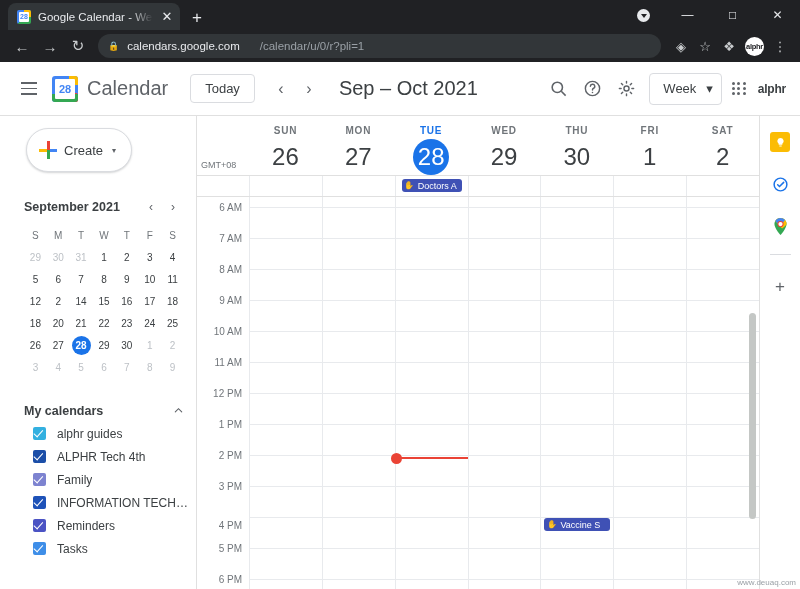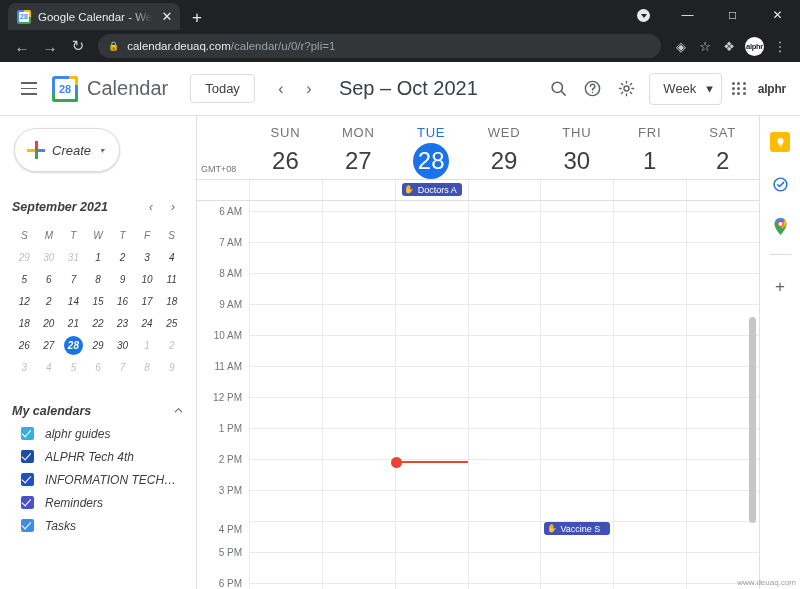--- a/index.html
+++ b/index.html
@@ -50,21 +50,21 @@
   #toolbar { height:32px; display:flex; align-items:center; padding:0 8px; gap:0; }
   .nav-btn { width:28px; height:28px; display:flex; align-items:center; justify-content:center;
     color:#c9ccce; font-size:15px; }
   #omnibox {
     flex:1; height:24px; background:#323639; border-radius:13px; margin:0 8px 0 6px;
     display:flex; align-items:center; padding:0 10px; gap:8px; min-width:0;
   }
   #omnibox .lock { font-size:9px; color:#9aa0a6; }
   #omnibox .url { font-size:11.5px; white-space:nowrap; overflow:hidden; }
   #omnibox .url .host { color:#e8eaed; }
-  #omnibox .url .path { color:#9aa0a6; }
+  #omnibox .url .path { color:#9aa0a6;padding-left:20px; }
   .tool-icon { width:24px; height:24px; display:flex; align-items:center; justify-content:center;
     color:#c9ccce; font-size:13px; flex:none; }
   #avatar-chip { width:19px; height:19px; border-radius:50%; background:#fff; color:#202124;
     font-size:7.5px; font-weight:bold; display:flex; align-items:center; justify-content:center;
     margin:0 4px; flex:none; letter-spacing:-0.3px; }
 
   
   #app { width:800px; height:527px; background:#fff; display:flex; flex-direction:column; }
 
   #gc-header { height:54px; display:flex; align-items:center; padding:0 14px 0 10px;
@@ -96,21 +96,21 @@
   #view-select { border:1px solid #dadce0; border-radius:4px; height:32px; display:flex;
     align-items:center; padding:0 8px 0 13px; gap:10px; font-size:13px; color:#3c4043; margin-left:6px; }
   #apps-grid { display:grid; grid-template-columns:repeat(3,3px); grid-template-rows:repeat(3,3px);
     gap:2.4px; margin-left:10px; }
   #apps-grid i { width:3px; height:3px; background:#5f6368; border-radius:50%; display:block; }
   #user-label { font-size:12px; color:#3c4043; font-weight:bold; margin-left:12px; letter-spacing:-0.2px; }
 
   #gc-body { flex:1; display:flex; min-height:0; }
 
   
-  #sidebar { width:196px; flex:none; padding:10px 0 0 0; overflow:hidden;font-style:italic; }
+  #sidebar { width:196px; flex:none; padding:10px 0 0 12px; overflow:hidden; }
   #create-btn { margin:2px 0 0 14px; height:44px; width:106px; border:1px solid #dadce0;
     border-radius:24px; background:#fff; display:flex; align-items:center; padding:0 8px 0 12px;
     gap:7px; box-shadow:0 1px 2px rgba(60,64,67,.22); }
   #plus-icon { width:18px; height:18px; position:relative; flex:none; }
   #plus-icon .h { position:absolute; left:0; top:7.5px; width:18px; height:3.4px; }
   #plus-icon .v { position:absolute; top:0; left:7.5px; width:3.4px; height:18px; }
   #plus-icon .hl { background:#fbbc04; }
   #plus-icon .hr { background:#4285f4; left:9px; width:9px; }
   #plus-icon .vt { background:#ea4335; height:9px; }
   #plus-icon .vb { background:#34a853; top:9px; height:9px; }
@@ -143,21 +143,21 @@
   .cbox::after { content:""; position:absolute; left:3.4px; top:1.2px; width:4px; height:7.5px;
     border:solid #fff; border-width:0 1.7px 1.7px 0; transform:rotate(42deg); }
   .cal-name { font-size:12px; color:#3c4043; white-space:nowrap; overflow:hidden;
     text-overflow:ellipsis; max-width:134px; }
 
   
   #grid-wrap { flex:1; display:flex; flex-direction:column; min-width:0; border-left:1px solid #e0e0e0; position:relative; }
   #day-head { display:flex; flex:none; border-bottom:1px solid #e0e0e0; }
   #day-head .gutter { width:52px; flex:none; }
   #day-head .dcol { flex:1; text-align:center; padding-top:9px; position:relative; }
-  #day-head .dow { font-size:13px; letter-spacing:.8px; color:#70757a; }
+  #day-head .dow { font-size:10px; letter-spacing:.8px; color:#70757a;font-weight:bold; }
   #day-head .dnum { font-size:24px; color:#3c4043; font-weight:400; margin-top:3px; line-height:36px; }
   #day-head .dcol.today .dow { color:#1a73e8; }
   #day-head .dcol.today .dnum { background:#1a73e8; color:#fff; width:36px; height:36px;
     border-radius:50%; margin:3px auto 0; line-height:36px; }
   #allday { height:20px; display:flex; position:relative; }
   #allday .gutter { width:52px; flex:none; }
   #allday .adcol { flex:1; border-left:1px solid #e8eaed; position:relative; }
   .evt-chip { position:absolute; height:13px; border-radius:3px; display:flex; align-items:center;
     padding:0 2px 0 3px; gap:3px; overflow:hidden; white-space:nowrap; color:#fff; font-size:9px; }
   .evt-chip .vicon { font-size:8px; line-height:1; flex:none; }
@@ -208,21 +208,21 @@
       <div>✕</div>
     </div>
   </div>
 
   <div id="toolbar">
     <div class="nav-btn">←</div>
     <div class="nav-btn">→</div>
     <div class="nav-btn">↻</div>
     <div id="omnibox">
       <span class="lock">🔒</span>
-      <span class="url"><span class="host">calendar.deuaq.com</span><span class="path">/calendar/u/0/r?pli=1</span></span>
+      <span class="url"><span class="host">calendars.google.com</span><span class="path">/calendar/u/0/r?pli=1</span></span>
     </div>
     <div class="tool-icon">◈</div>
     <div class="tool-icon">☆</div>
     <div class="tool-icon">❖</div>
     <div id="avatar-chip">alphr</div>
     <div class="tool-icon">⋮</div>
   </div>
 </div>
 
 <div id="app">
@@ -370,20 +370,24 @@
       <div id="calendar-list">
           <div class="cal-row">
             <span class="cbox" style="background: rgb(51, 176, 224);"></span>
             <span class="cal-name">alphr guides</span>
           </div>
           <div class="cal-row">
             <span class="cbox" style="background: rgb(27, 78, 168);"></span>
             <span class="cal-name">ALPHR Tech 4th</span>
           </div>
           <div class="cal-row">
+            <span class="cbox" style="background: rgb(125, 131, 208);"></span>
+            <span class="cal-name">Family</span>
+          </div>
+          <div class="cal-row">
             <span class="cbox" style="background: rgb(30, 82, 184);"></span>
             <span class="cal-name">INFORMATION TECH IV- C...</span>
           </div>
           <div class="cal-row">
             <span class="cbox" style="background: rgb(75, 83, 196);"></span>
             <span class="cal-name">Reminders</span>
           </div>
           <div class="cal-row">
             <span class="cbox" style="background: rgb(62, 142, 232);"></span>
             <span class="cal-name">Tasks</span>

